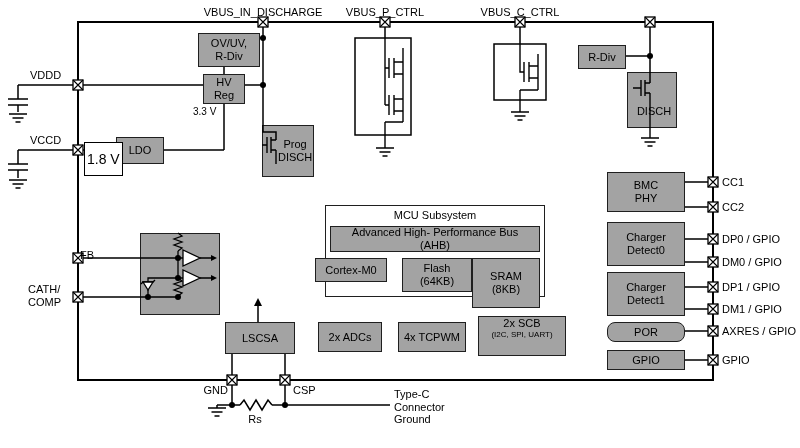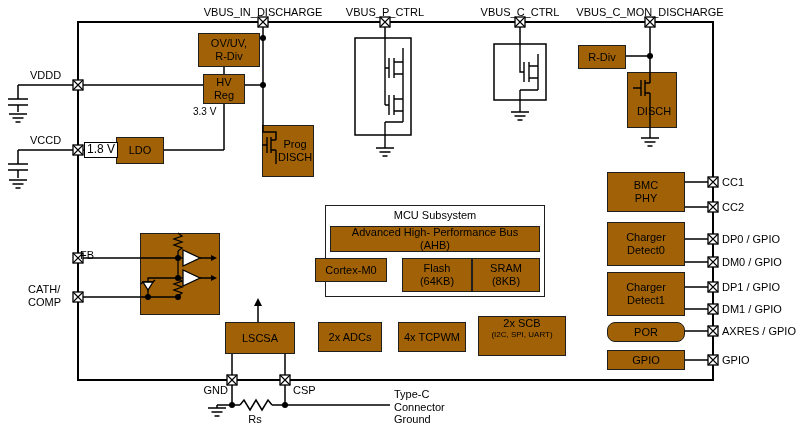--- a/index.html
+++ b/index.html
@@ -1,28 +1,28 @@
 <!DOCTYPE html>
 <html><head>
 <meta charset="utf-8">
 <style>
   html,body{margin:0;padding:0;background:#fff;}
   .canvas{position:relative;width:800px;height:448px;background:#ffffff;
     font-family:"Liberation Sans",sans-serif;font-size:11px;color:#000;overflow:hidden;}
-  .blk{position:absolute;background:#a16207;border:1.4px solid #1f1f1f;box-sizing:border-box;
+  .blk{position:absolute;background:#a3a3a3;border:1.4px solid #1f1f1f;box-sizing:border-box;
     display:flex;align-items:center;justify-content:center;text-align:center;
     white-space:pre-line;line-height:1.15;}
   .white{background:#ffffff;}
   .lbl{position:absolute;white-space:pre-line;line-height:1.15;}
   .cx{transform:translateX(-50%);}
   .ctr{text-align:center;}
   .rt{text-align:right;}
   .small{font-size:10px;}
   .sub{font-size:8px;display:block;}
-  .boxed{background:#fff;border:1px solid #000;padding:0 2px;font-size:12px;}
+  .boxed{background:#fff;border:1px solid #000;padding:8px 2px;font-size:14px;}
   svg.layer{position:absolute;left:0;top:0;pointer-events:none;}
   .scbwrap{display:flex;flex-direction:column;align-items:center;justify-content:flex-start;}
 </style>
 </head>
 <body>
 
 <div class="canvas">
 
   <div class="blk" style="left:198px;top:33px;width:62px;height:34px;">OV/UV,
 R-Div</div>
@@ -40,21 +40,21 @@
 Detect1</div>
   <div class="blk" style="left:607px;top:322px;width:78px;height:20px;border-radius:8px;">POR</div>
   <div class="blk" style="left:607px;top:350px;width:78px;height:20px;">GPIO</div>
 
   <div class="blk white" style="left:325px;top:205px;width:220px;height:92px;"></div>
   <div class="blk" style="left:330px;top:226px;width:210px;height:26px;">Advanced High- Performance Bus
 (AHB)</div>
   <div class="blk" style="left:315px;top:258px;width:72px;height:24px;">Cortex-M0</div>
   <div class="blk" style="left:402px;top:258px;width:70px;height:34px;">Flash
 (64KB)</div>
-  <div class="blk" style="left:472px;top:258px;width:68px;height:34px;">SRAM
+  <div class="blk" style="left:472px;top:258px;width:68px;height:50px;">SRAM
 (8KB)</div>
 
   <div class="blk" style="left:225px;top:322px;width:70px;height:32px;">LSCSA</div>
   <div class="blk" style="left:318px;top:322px;width:64px;height:30px;">2x ADCs</div>
   <div class="blk" style="left:398px;top:322px;width:68px;height:30px;">4x TCPWM</div>
   <div class="blk scbwrap" style="left:478px;top:316px;width:88px;height:40px;">
     <span>2x SCB</span>
     <span class="sub">(I2C, SPI, UART)</span>
   </div>
   <div class="blk" style="left:140px;top:233px;width:80px;height:82px;"></div>
@@ -165,21 +165,20 @@
       <use href="#pin" x="713" y="309"></use>
       <use href="#pin" x="713" y="331"></use>
       <use href="#pin" x="713" y="360"></use>
     <use href="#pin" x="232" y="380"></use>
       <use href="#pin" x="285" y="380"></use>
   </svg>
 
   <div class="lbl cx" style="left:263px;top:6px;">VBUS_IN_DISCHARGE</div>
   <div class="lbl cx" style="left:385px;top:6px;">VBUS_P_CTRL</div>
   <div class="lbl cx" style="left:520px;top:6px;">VBUS_C_CTRL</div>
-  <div class="lbl cx" style="left:650px;top:6px;">VBUS_C_MON_DISCHARGE</div>
 
   <div class="lbl" style="left:30px;top:69px;">VDDD</div>
   <div class="lbl" style="left:30px;top:134px;text-align:right;">VCCD</div>
   <div class="lbl" style="left:56px;top:249px;padding-left:24px;">FB</div>
   <div class="lbl" style="left:28px;top:283px;">CATH/
 COMP</div>
 
   <div class="lbl" style="left:722px;top:176px;">CC1</div>
   <div class="lbl" style="left:722px;top:201px;">CC2</div>
   <div class="lbl" style="left:722px;top:233px;">DP0 / GPIO</div>

